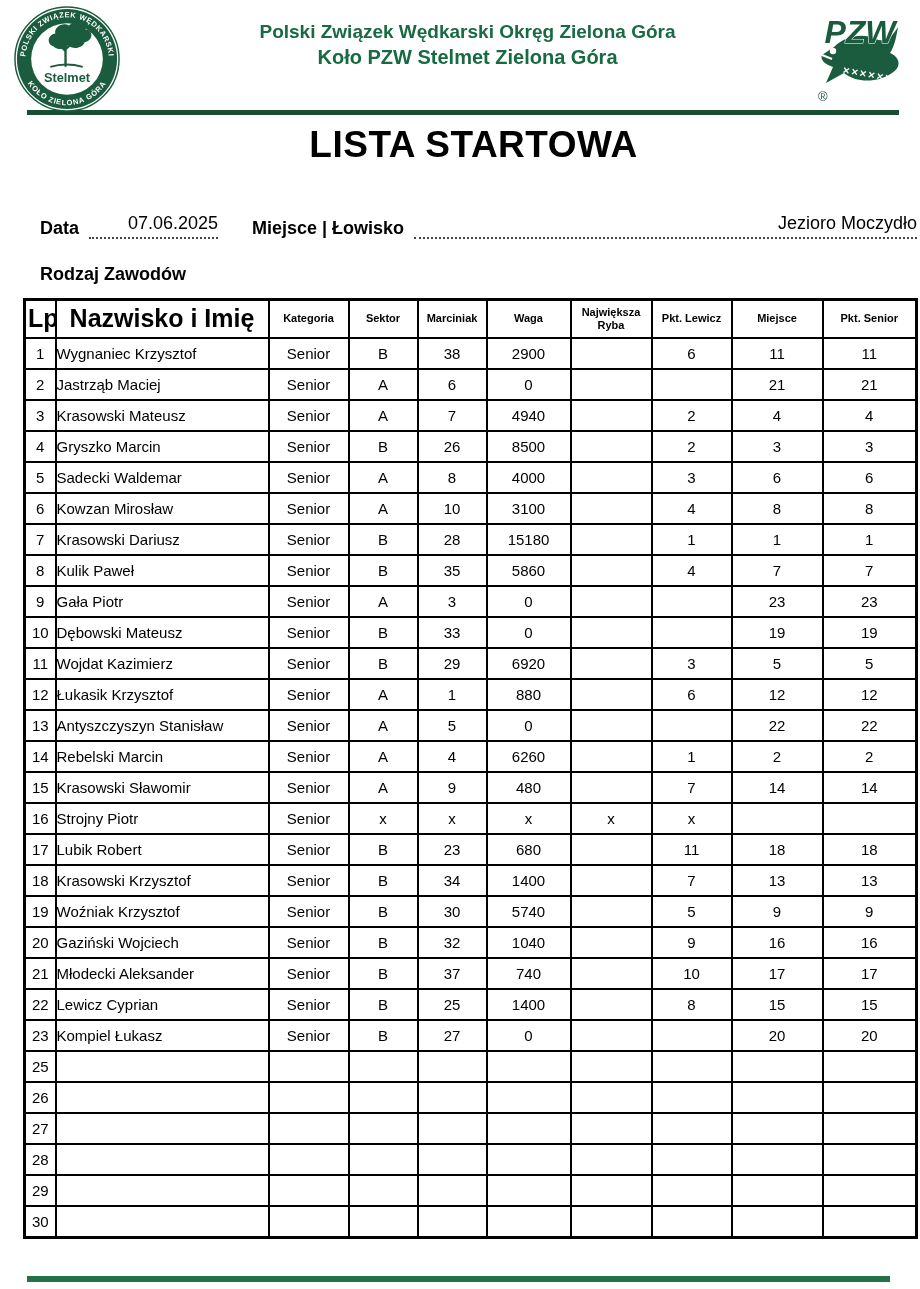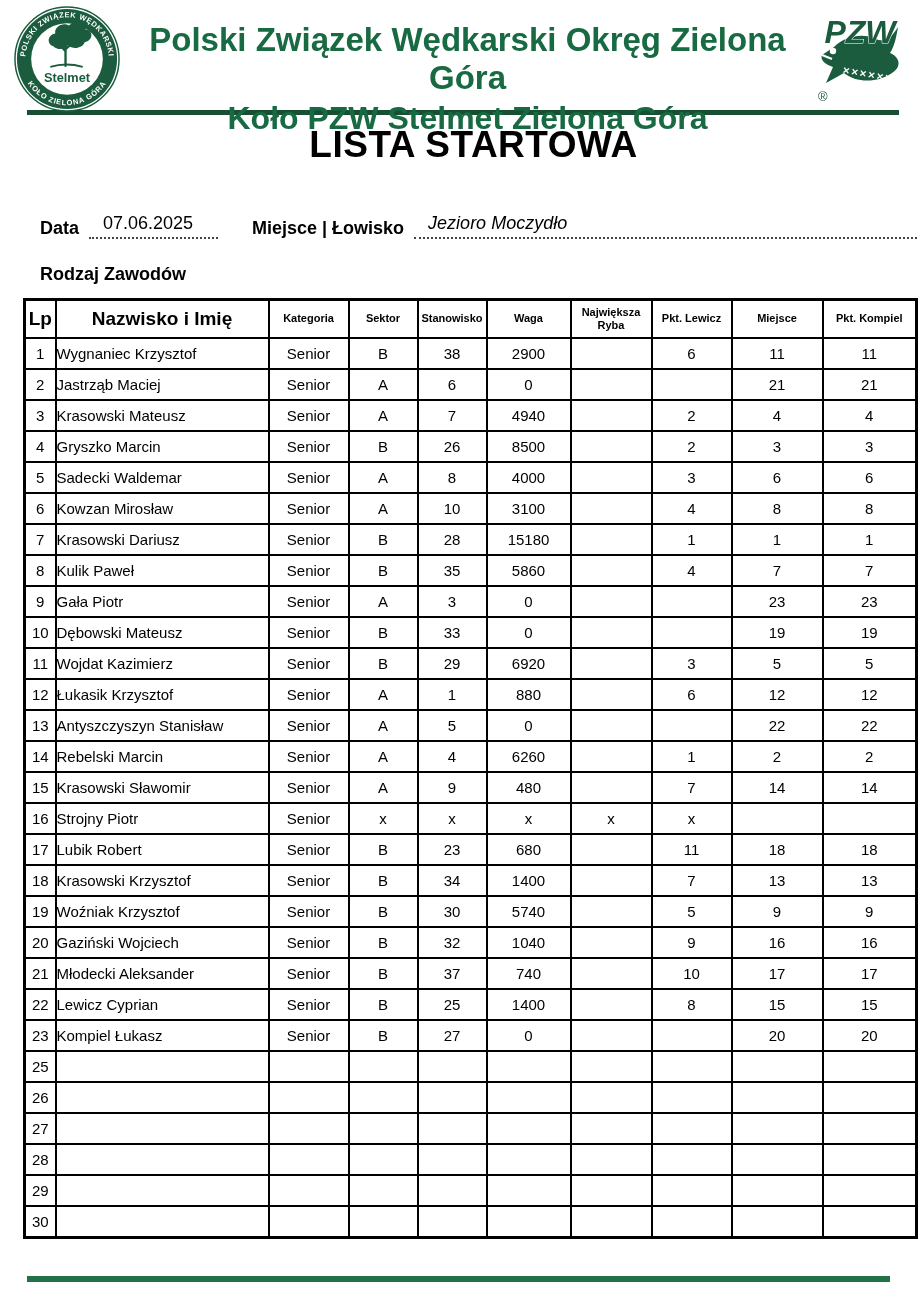--- a/index.html
+++ b/index.html
@@ -4,42 +4,42 @@
 <style>
   html,body{margin:0;padding:0;background:#e8e8e8;}
   .page{
     width:920px;height:1289px;background:#ffffff;margin:0 auto;
     font-family:"Liberation Sans", sans-serif;color:#000;position:relative;overflow:hidden;
   }
   
   .header{display:flex;align-items:flex-start;padding:5px 8px 0 13px;height:107px;box-sizing:border-box;}
   .logo-left{width:110px;flex:0 0 auto;}
   .org-titles{flex:1;text-align:center;color:#176a42;font-weight:bold;line-height:1.15;}
-  .org-line1{font-size:33px;margin-top:16px;}
-  .org-line2{font-size:32px;margin-top:3px;}
+  .org-line1{font-size:19px;margin-top:16px;}
+  .org-line2{font-size:20px;margin-top:3px;}
   .logo-right{width:100px;flex:0 0 auto;padding-top:4px;}
   .divider-top{height:5px;background:#184f32;margin:3px 21px 0 27px;}
   
   .doc-title{text-align:center;font-size:37px;font-weight:bold;margin-top:9px;letter-spacing:0.5px;padding-left:27px;}
   .fields{padding:0 3px 0 40px;font-size:18px;}
-  .field-row{display:flex;align-items:flex-end;}
+  .field-row{display:flex;align-items:flex-end;text-align:right;}
   .row1{margin-top:9px;}
   .row2{margin-top:25px;}
   .flabel{font-weight:bold;white-space:nowrap;}
   .fvalue{border-bottom:2px dotted #444;padding:0 0 3px 14px;white-space:nowrap;line-height:1.1;margin-top:39px;}
   .v-data{width:115px;margin-left:10px;}
-  .v-miejsce{flex:1;margin-left:10px;font-style:italic;}
+  .v-miejsce{flex:1;margin-left:10px;}
   .v-rodzaj{flex:1;margin-left:22px;}
   .gap{width:34px;}
   
   .table-wrap{margin:13px 5px 0 23px;}
   table{border-collapse:collapse;table-layout:fixed;width:892px;border:3px solid #000;}
   th,td{border:2px solid #000;overflow:hidden;vertical-align:middle;}
   th{font-weight:bold;height:36px;text-align:center;padding:0 2px;line-height:1.15;}
-  th.big{font-size:19px;}
+  th.big{font-size:25px;}
   th.small{font-size:11px;}
   td{height:29px;font-size:15px;text-align:center;padding:0;}
   td.name{text-align:left;}
   
   .divider-bottom{height:6px;background:#217347;margin:37px 0 0 27px;width:863px;}
   
   svg text{font-family:"Liberation Sans", sans-serif;}
 </style>
 </head>
 <body>
@@ -119,26 +119,26 @@
           <col style="width:80px">
         <col style="width:91px">
           <col style="width:94px">
       </colgroup>
       <thead>
         <tr>
           <th class="big">Lp</th>
           <th class="big">Nazwisko i Imię</th>
           <th class="small">Kategoria</th>
           <th class="small">Sektor</th>
-          <th class="small">Stanowisko</th>
+          <th class="small">Marciniak</th>
           <th class="small">Waga</th>
           <th class="small">Największa Ryba</th>
           <th class="small">Pkt. Lewicz</th>
           <th class="small">Miejsce</th>
-          <th class="small">Pkt. Kompiel</th>
+          <th class="small">Pkt. Senior</th>
         </tr>
       </thead>
       <tbody>
           <tr>
             <td>1</td>
             <td class="name">Wygnaniec Krzysztof</td>
             <td>Senior</td>
             <td>B</td>
             <td>38</td>
             <td>2900</td>

